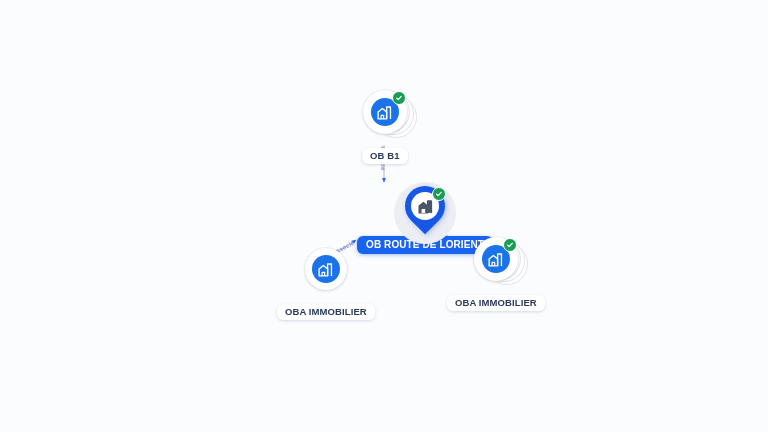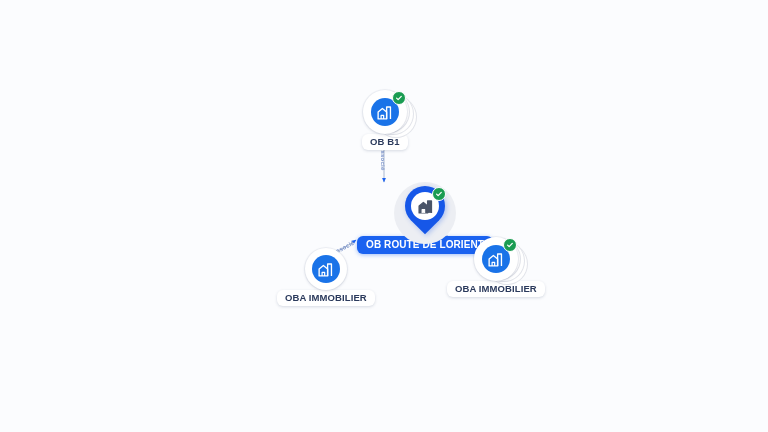--- a/index.html
+++ b/index.html
@@ -130,21 +130,21 @@
     border-radius: 50%;
     background: #ffffff;
     display: flex;
     align-items: center;
     justify-content: center;
   }
   .pin-inner svg { display: block; }
 
   
   .node-label {
-    margin-top: 0;
+    margin-top: 14px;
     padding: 2px 8px 3px 8px;
     border-radius: 6px;
     background: #ffffff;
     color: #2b3a5c;
     font-size: 9.5px;
     font-weight: 700;
     letter-spacing: 0.1px;
     white-space: nowrap;
     box-shadow: 0 1px 3px rgba(30, 45, 90, 0.17);
   }

